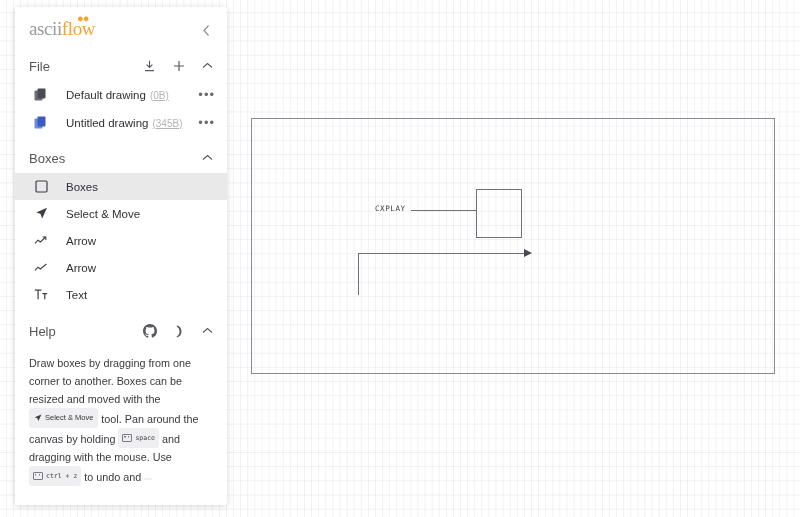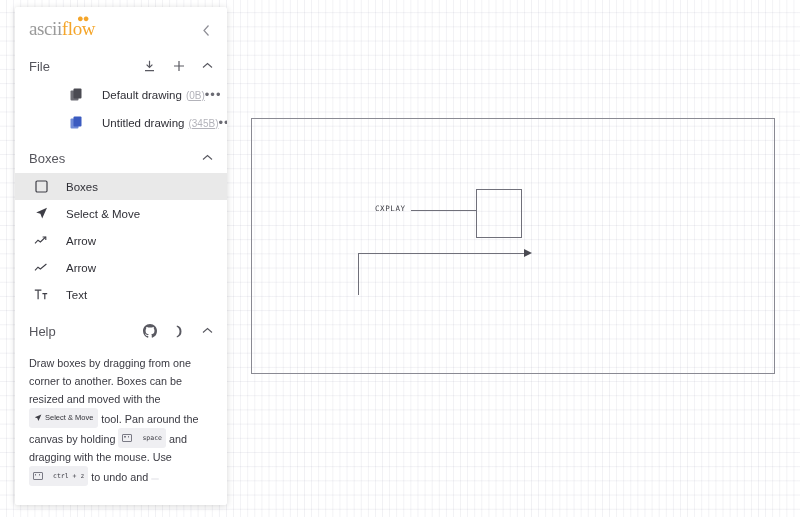--- a/index.html
+++ b/index.html
@@ -171,21 +171,20 @@
     cursor: pointer;
   }
 
   
   .file-row {
     display: flex;
     align-items: center;
     height: 28px;
     padding: 0 12px 0 18px;
     cursor: pointer;
-    margin-left: 36px;
   }
   .file-icon {
     width: 15px;
     height: 15px;
     margin-right: 18px;
     flex: 0 0 auto;
     display: flex;
     align-items: center;
     justify-content: center;
   }
@@ -251,21 +250,21 @@
   
   #help-body {
     padding: 8px 14px 0 14px;
     font-size: 10.8px;
     line-height: 18px;
     color: #3a3a42;
   }
   .kbd {
     display: inline-flex;
     align-items: center;
-    gap: 10px;
+    gap: 3px;
     background: #efeff2;
     border-radius: 3px;
     padding: 1px 4px;
     font-family: "DejaVu Sans Mono", "Liberation Mono", monospace;
     font-size: 6.5px;
     color: #3a3a42;
     vertical-align: 1px;
     white-space: nowrap;
   }
   .kbd .kbd-glyph {

